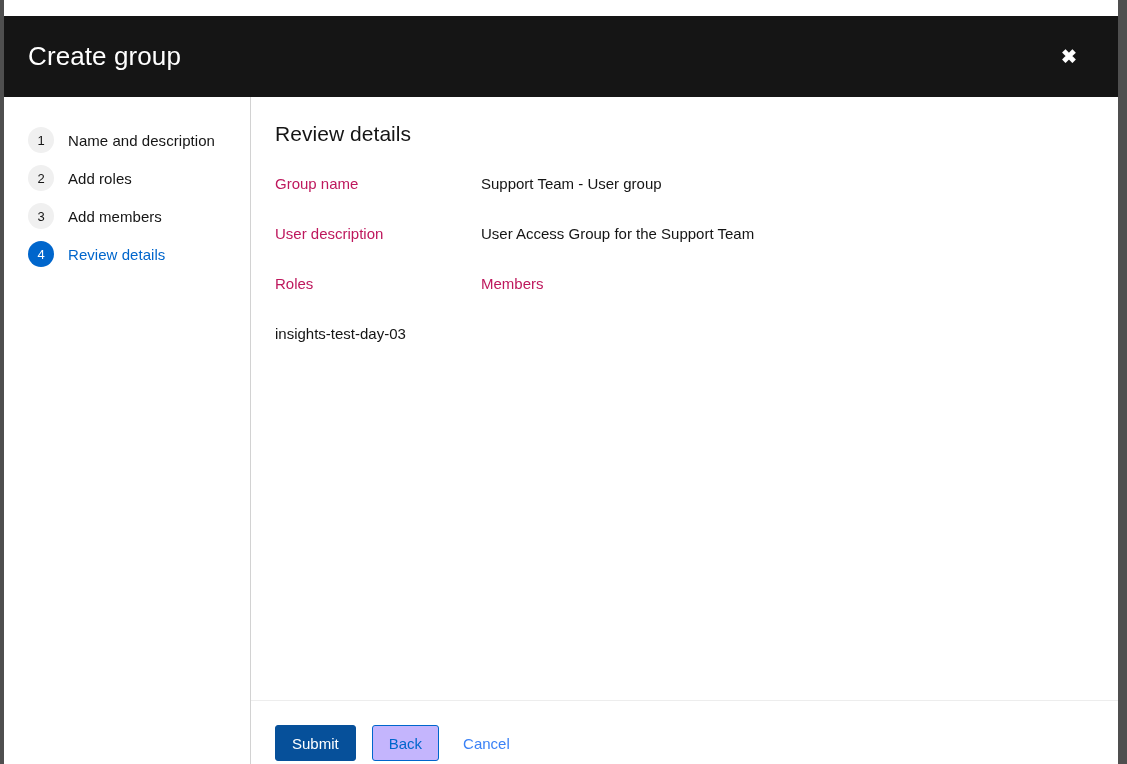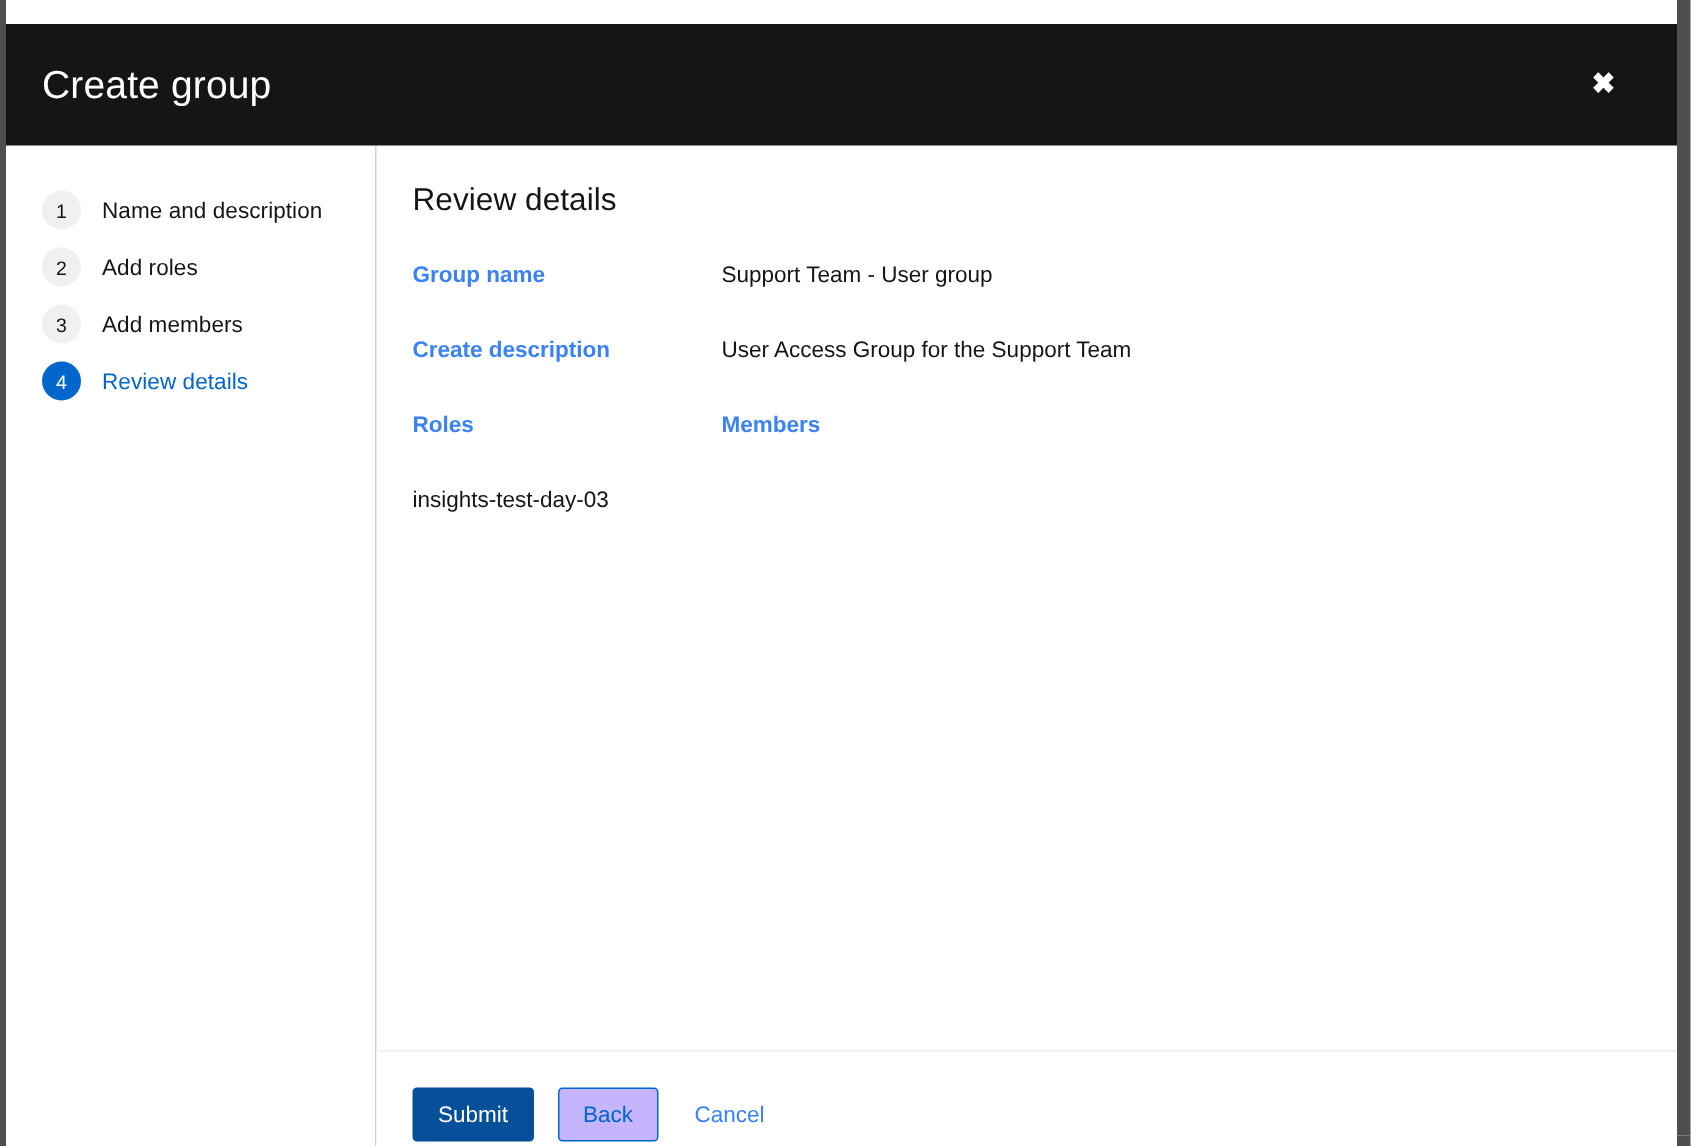--- a/index.html
+++ b/index.html
@@ -172,22 +172,22 @@
   #review-list {
     display: grid;
     grid-template-columns: 206px 1fr;
     row-gap: 29px;
     column-gap: 0;
     align-items: start;
     max-width: 900px;
   }
   .review-term {
     font-size: 15px;
-    font-weight: 700;
-    color: #3b82f6;
+    font-weight: 400;
+    color: #be185d;
     line-height: 1.4;
   }
   .review-desc {
     font-size: 15px;
     font-weight: 400;
     color: #151515;
     line-height: 1.4;
   }
 
   
@@ -278,21 +278,21 @@
 
     <div id="wizard-main">
 
       <div id="content-area">
         <h1 id="content-title">Review details</h1>
 
         <div id="review-list">
           <div class="review-term">Group name</div>
           <div class="review-desc">Support Team - User group</div>
 
-          <div class="review-term">Create description</div>
+          <div class="review-term">User description</div>
           <div class="review-desc">User Access Group for the Support Team</div>
 
           <div class="review-term">Roles</div>
 
           <div class="review-term">Members</div>
           <div class="review-desc">insights-test-day-03</div>
         </div>
       </div>
 
       <div id="modal-footer">

